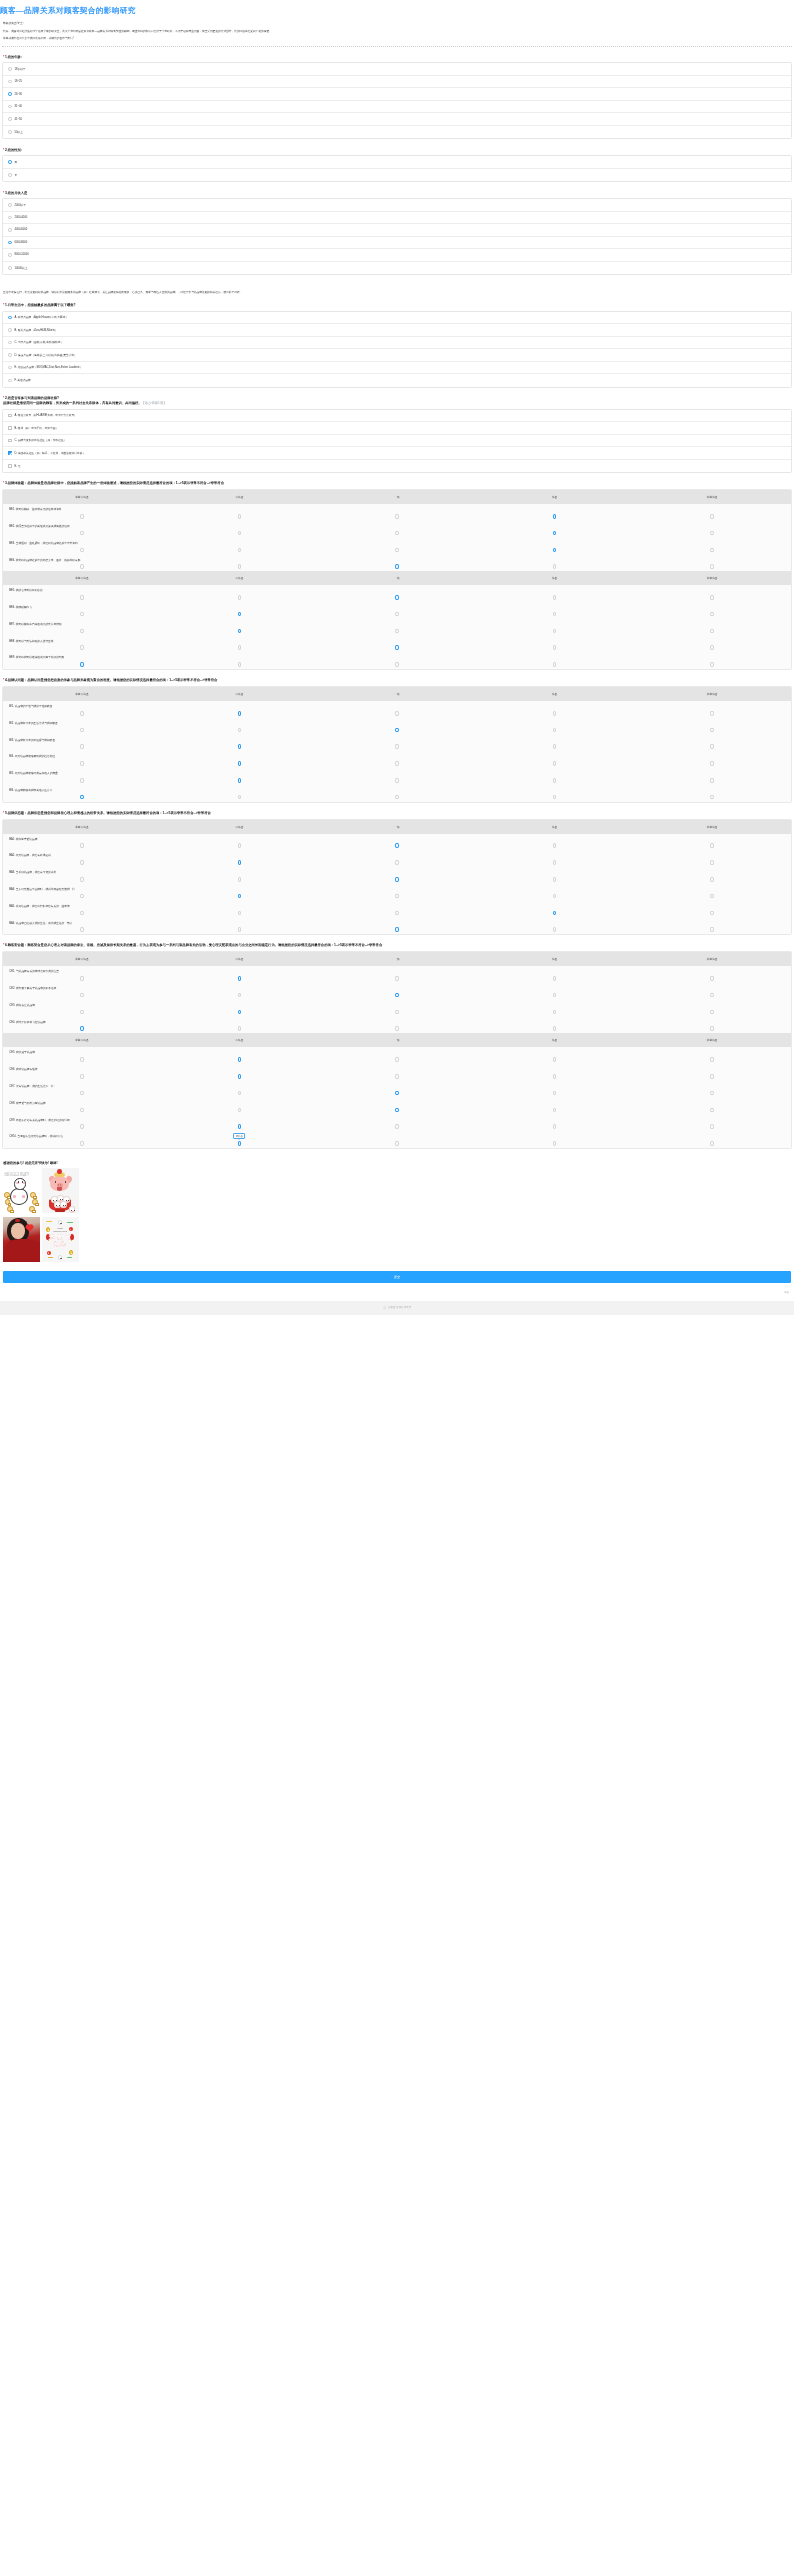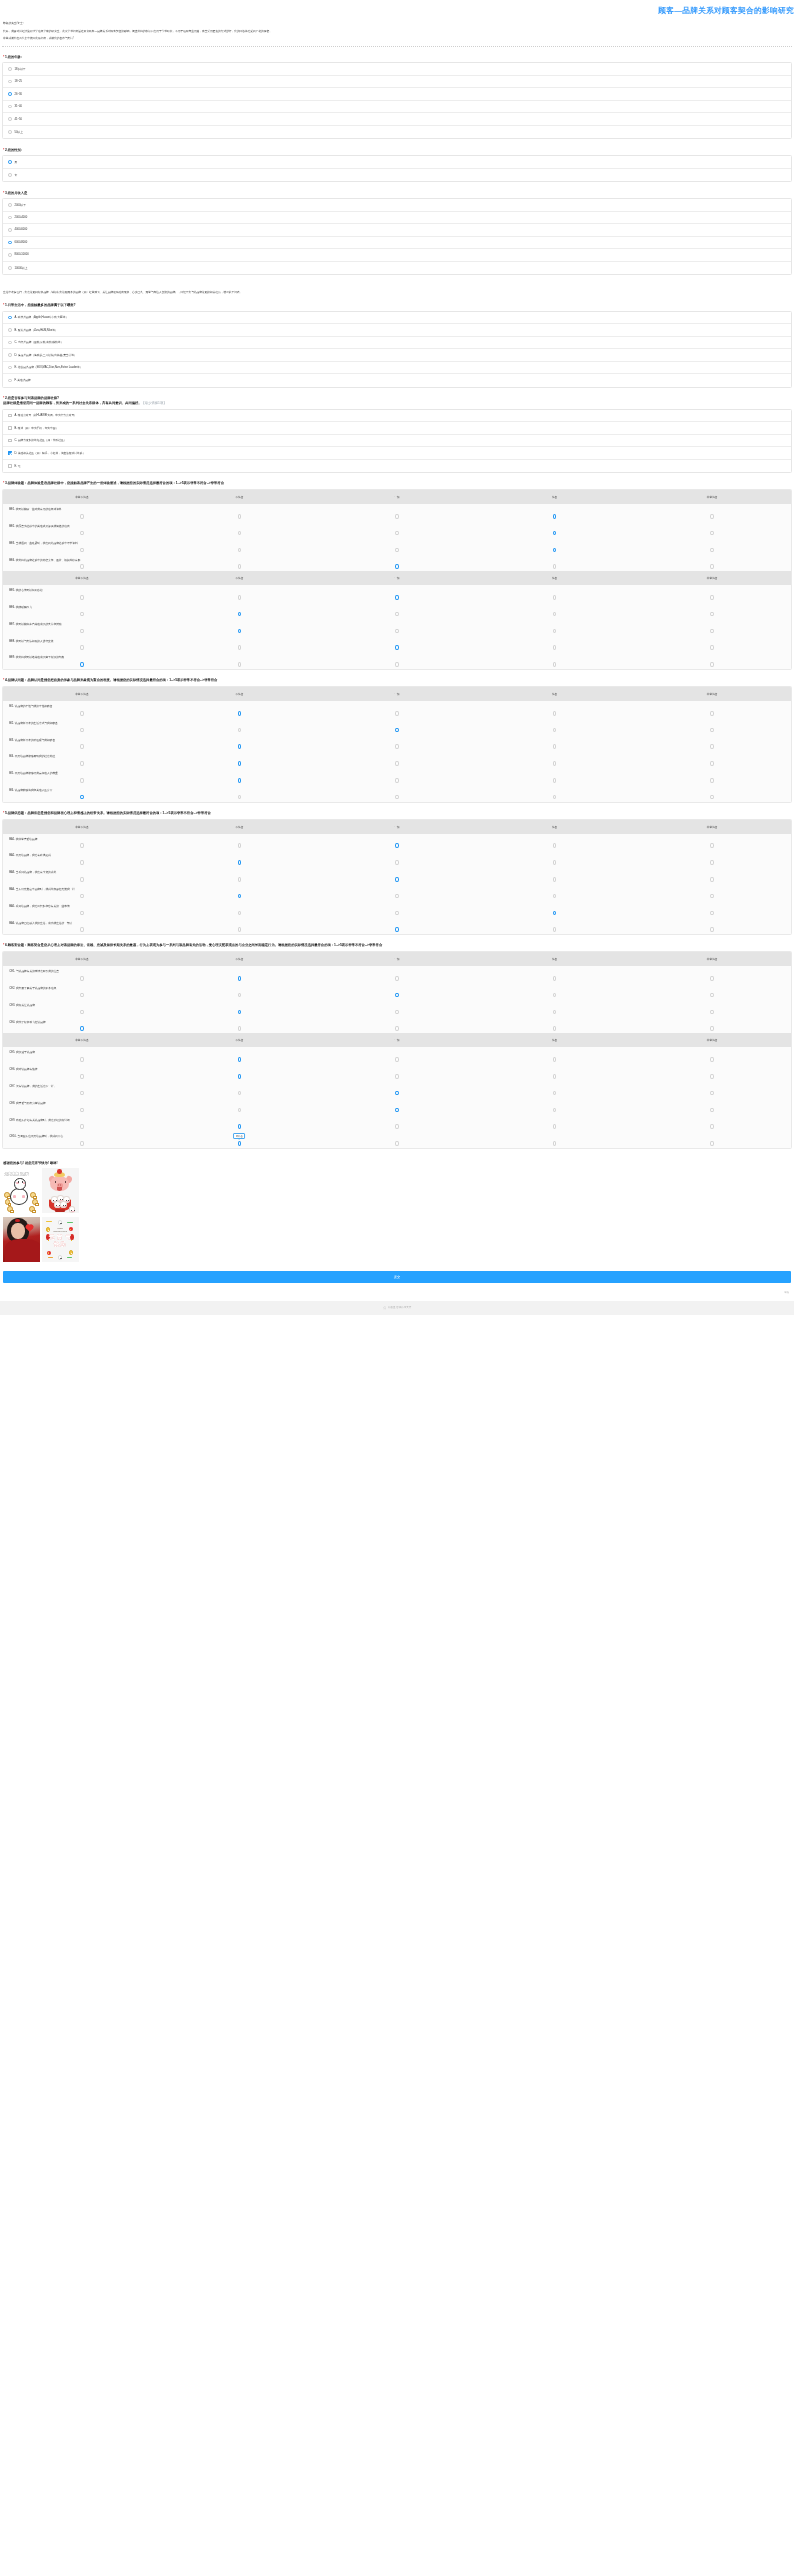--- a/index.html
+++ b/index.html
@@ -6,21 +6,21 @@
   html, body {
     margin: 0; padding: 0;
     background: #ffffff;
     font-family: "Liberation Sans", "DejaVu Sans", sans-serif;
   }
   body { width: 794px; }
   .page { width: 794px; background:#fff; position: relative; }
 
   
   .survey-title {
-    text-align: right;
+    text-align: left;
     color: #3a9dfd;
     font-size: 7.7px;
     font-weight: bold;
     padding: 6.2px 0 0 0;
     letter-spacing: 0.3px;
   }
   .intro {
     padding: 5.2px 3.1px 0 3.1px;
   }
   .intro p {

